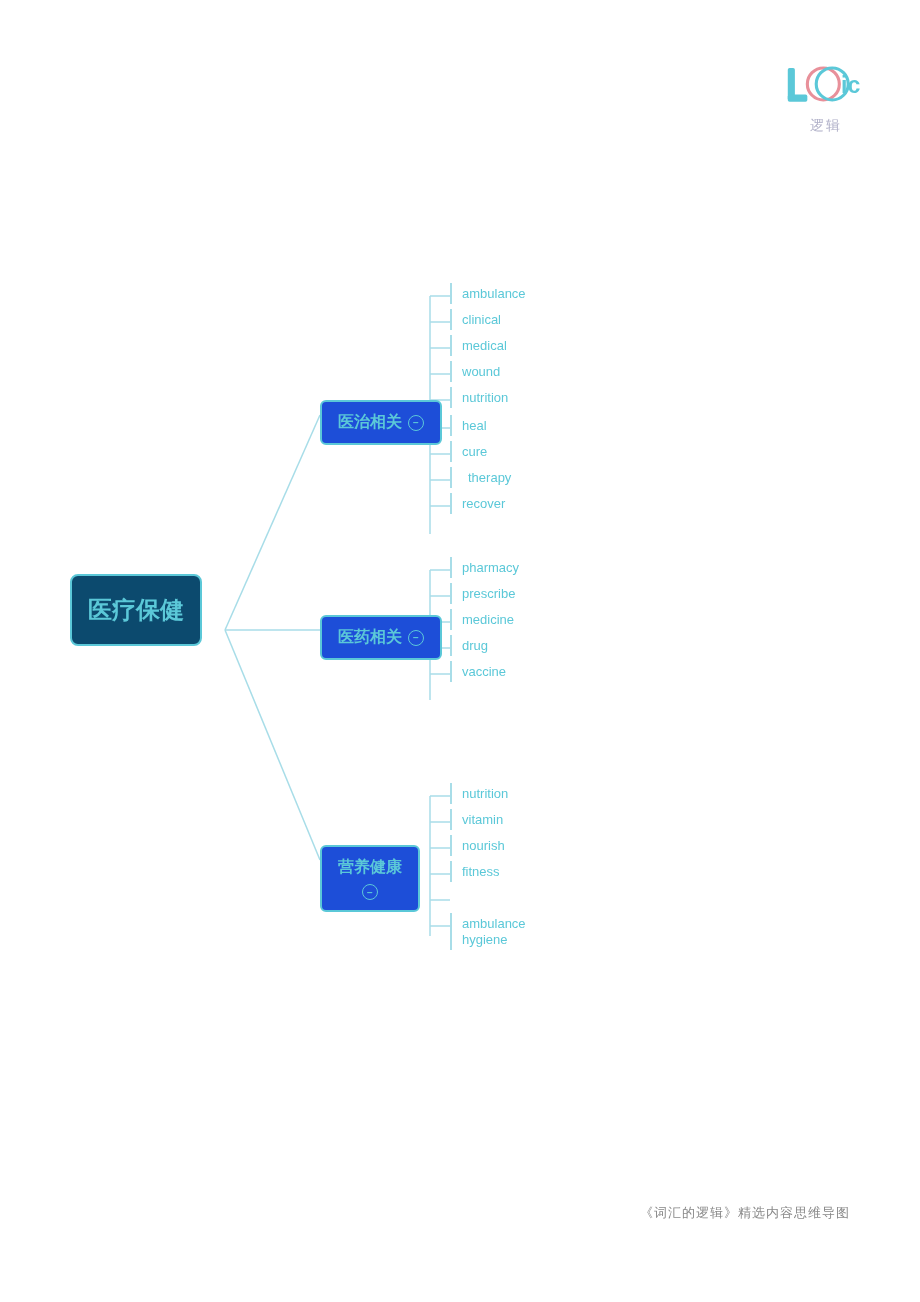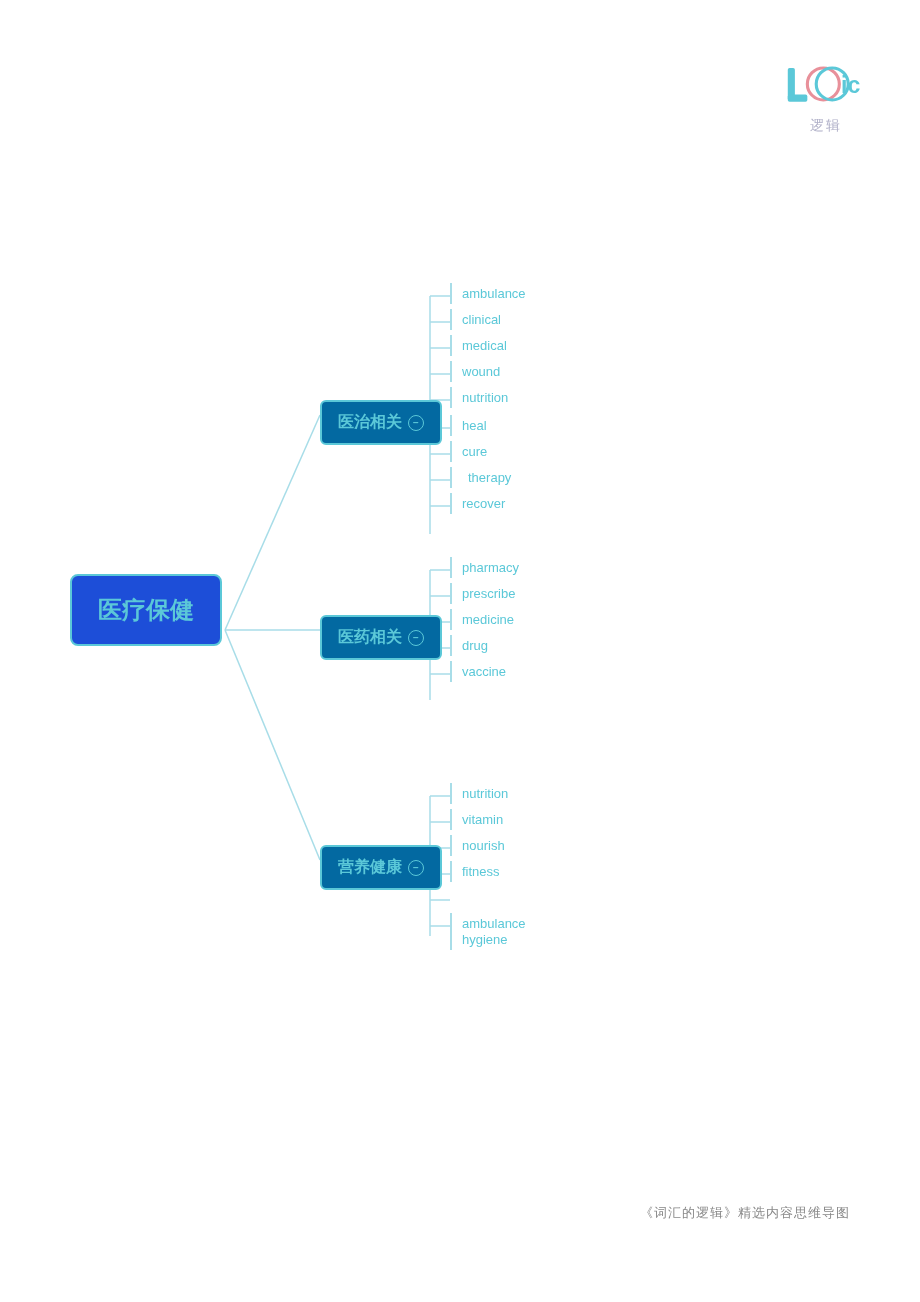--- a/index.html
+++ b/index.html
@@ -45,39 +45,39 @@
     }
 
     
     .root-node {
       position: absolute;
       left: 30px;
       top: 50%;
       transform: translateY(-50%);
       border: 2.5px solid #5bc8d8;
       border-radius: 8px;
-      padding: 18px 26px;
+      padding: 18px 16px;
       font-size: 24px;
       font-weight: bold;
       color: #5bc8d8;
       white-space: nowrap;
-      background: #1d4ed8;
+      background: #0c4a6e;
     }
 
     
     .branch-node {
       position: absolute;
       border: 2px solid #5bc8d8;
       border-radius: 6px;
       padding: 10px 16px;
       font-size: 16px;
       font-weight: bold;
       color: #5bc8d8;
       white-space: nowrap;
-      background: #0369a1;
+      background: #1d4ed8;
       display: flex;
       align-items: center;
       gap: 6px;
     }
 
     .collapse-icon {
       width: 16px;
       height: 16px;
       border: 1.5px solid #5bc8d8;
       border-radius: 50%;
@@ -197,21 +197,21 @@
     <span>医药相关</span>
     <div class="collapse-icon">−</div>
   </div>
 
   <div class="leaf-item" style="top: 357px; left: 410px; text-align: right;">pharmacy</div>
   <div class="leaf-item" style="top: 383px; left: 410px;">prescribe</div>
   <div class="leaf-item" style="top: 409px; left: 410px;">medicine</div>
   <div class="leaf-item" style="top: 435px; left: 410px;">drug</div>
   <div class="leaf-item" style="top: 461px; left: 410px;">vaccine</div>
 
-  <div class="branch-node" style="top: 645px; left: 280px;">
+  <div class="branch-node" style="top: 645px; left: 280px; flex-direction: column;">
     <span>营养健康</span>
     <div class="collapse-icon">−</div>
   </div>
 
   <div class="leaf-item" style="top: 583px; left: 410px;">nutrition</div>
   <div class="leaf-item" style="top: 609px; left: 410px;">vitamin</div>
   <div class="leaf-item" style="top: 635px; left: 410px;">nourish</div>
   <div class="leaf-item" style="top: 661px; left: 410px;">fitness</div>
   <div class="leaf-item" style="top: 687px; left: 410px; margin-top: 42px;">hygiene</div>
   <div class="leaf-item" style="top: 713px; left: 410px;">ambulance</div>

